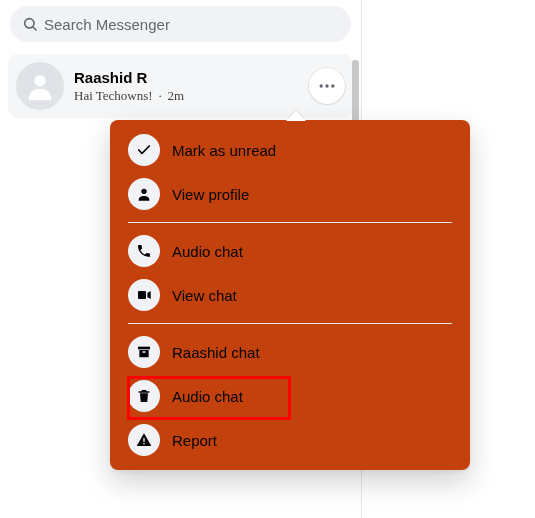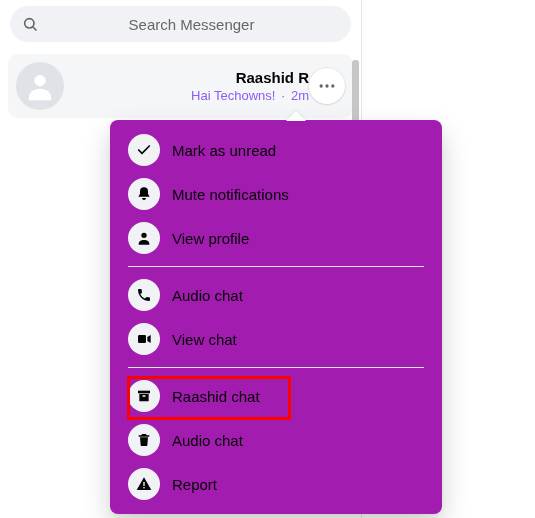--- a/index.html
+++ b/index.html
@@ -35,47 +35,45 @@
   }
   .search-pill svg { flex: none; }
   .search-pill input {
     border: none;
     background: transparent;
     outline: none;
     font-size: 15px;
     color: #65676b;
     margin-left: 6px;
     width: 100%;
-    text-align: center;
   }
   .search-pill input::placeholder { color: #65676b; }
 
   .conv-row {
     margin: 6px 8px;
     padding: 8px 8px;
     background: #f5f6f7;
     border-radius: 10px;
     display: flex;
     align-items: center;
     position: relative;
-    text-align: right;
   }
   .avatar {
     width: 48px;
     height: 48px;
     border-radius: 50%;
     background: #dfe2e7;
     display: flex;
     align-items: center;
     justify-content: center;
     flex: none;
   }
   .conv-text { margin-left: 10px; flex: 1; }
   .conv-name { font-weight: 600; font-size: 15px; color: #050505; }
-  .conv-sub { font-size: 13px; color: #8b5cf6; margin-top: 2px; }
+  .conv-sub { font-size: 13px; color: #404040; margin-top: 2px; font-family: Liberation Serif, serif; }
   .conv-sub .dot { margin: 0 2px; }
   .more-btn {
     width: 36px;
     height: 36px;
     border-radius: 50%;
     background: #fff;
     box-shadow: 0 0 0 1px rgba(0,0,0,0.05), 0 1px 2px rgba(0,0,0,0.1);
     display: flex;
     align-items: center;
     justify-content: center;
@@ -90,22 +88,22 @@
     width: 7px;
     height: 64px;
     background: #c7c7c7;
     border-radius: 3px;
   }
 
   .popover {
     position: absolute;
     left: 110px;
     top: 120px;
-    width: 332px;
-    background: #a21caf;
+    width: 360px;
+    background: #c2410c;
     border-radius: 8px;
     box-shadow: 0 12px 28px rgba(0,0,0,0.18), 0 2px 4px rgba(0,0,0,0.05);
     padding: 8px 0 8px;
   }
   .popover::before {
     content: "";
     position: absolute;
     top: -9px;
     left: 176px;
     width: 0;
@@ -203,29 +201,20 @@
 
   <div class="menu-item">
     <div class="ico">
       <svg width="16" height="16" viewBox="0 0 24 24" fill="none" stroke="#050505" stroke-width="2.5" stroke-linecap="round" stroke-linejoin="round">
         <polyline points="20 6 9 17 4 12"></polyline>
       </svg>
     </div>
     <span class="lbl">Mark as unread</span>
   </div>
 
-  <div class="menu-item">
-    <div class="ico">
-      <svg width="16" height="16" viewBox="0 0 24 24" fill="#050505">
-        <path d="M12 2a6 6 0 0 0-6 6v4l-2 3v1h16v-1l-2-3V8a6 6 0 0 0-6-6z"></path>
-        <path d="M9 18a3 3 0 0 0 6 0H9z"></path>
-      </svg>
-    </div>
-    <span class="lbl">Mute notifications</span>
-  </div>
 
   <div class="menu-item">
     <div class="ico">
       <svg width="16" height="16" viewBox="0 0 24 24" fill="#050505">
         <circle cx="12" cy="8" r="4"></circle>
         <path d="M4 21c0-4 3.5-6 8-6s8 2 8 6v1H4z"></path>
       </svg>
     </div>
     <span class="lbl">View profile</span>
   </div>

